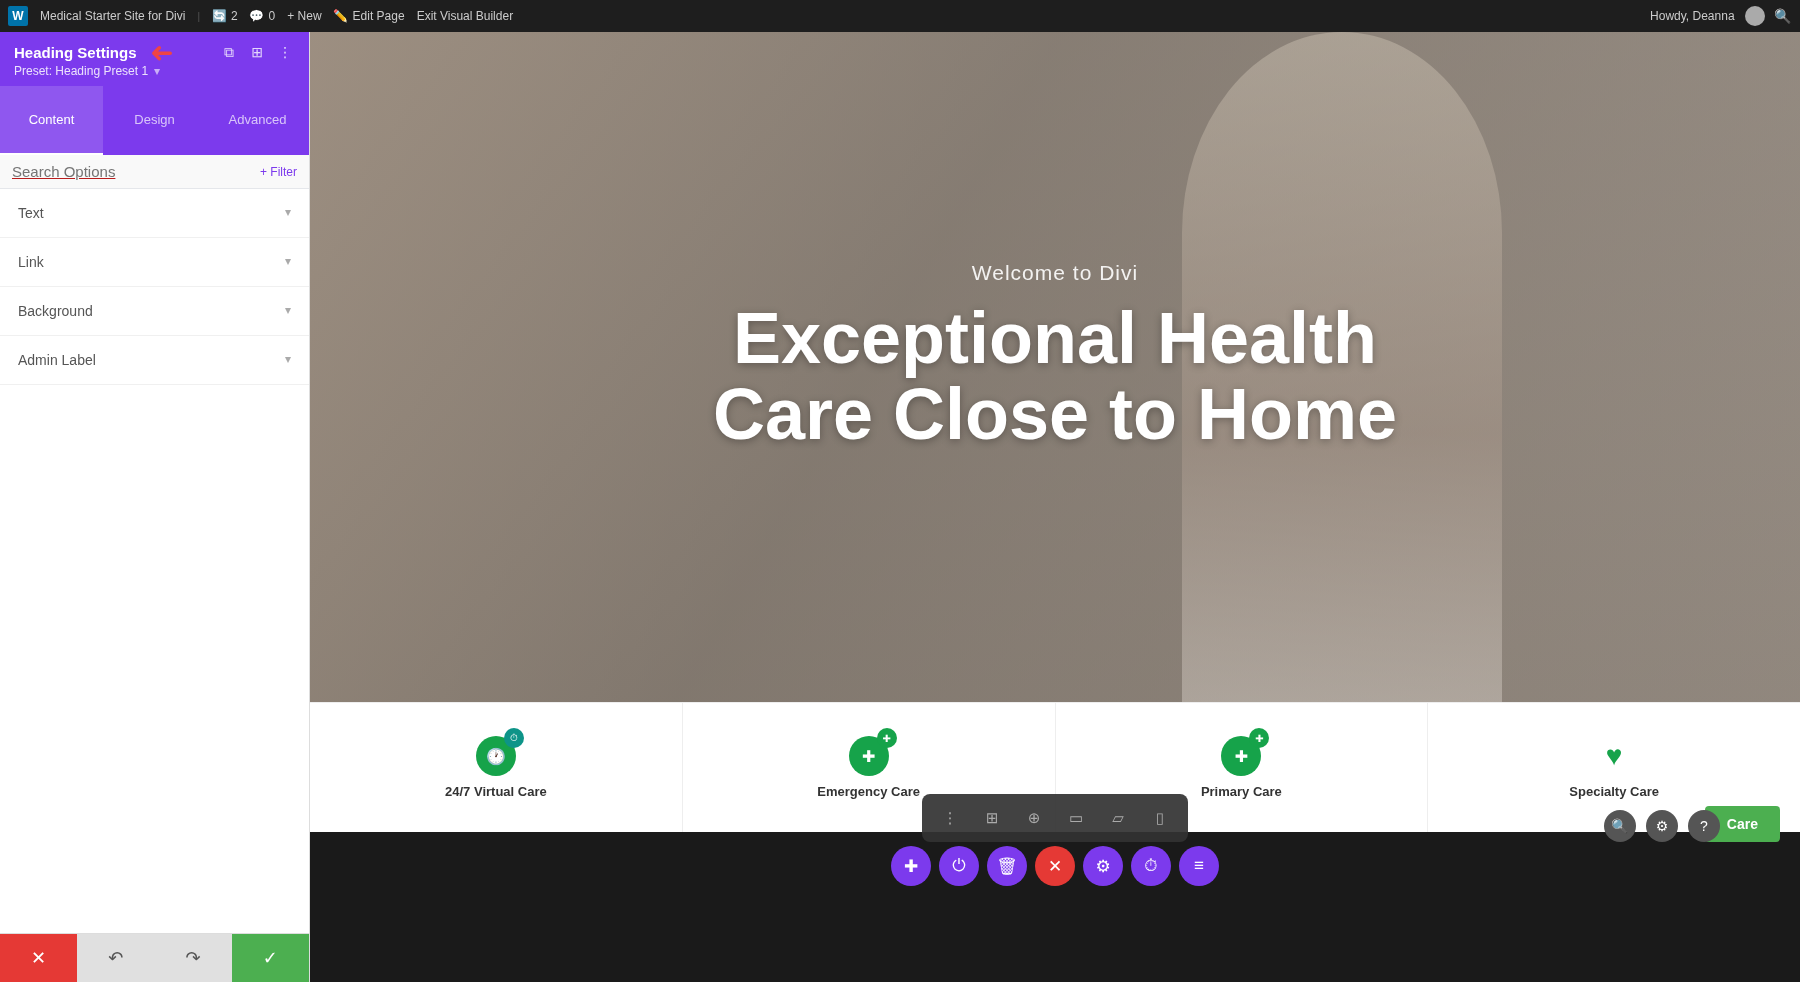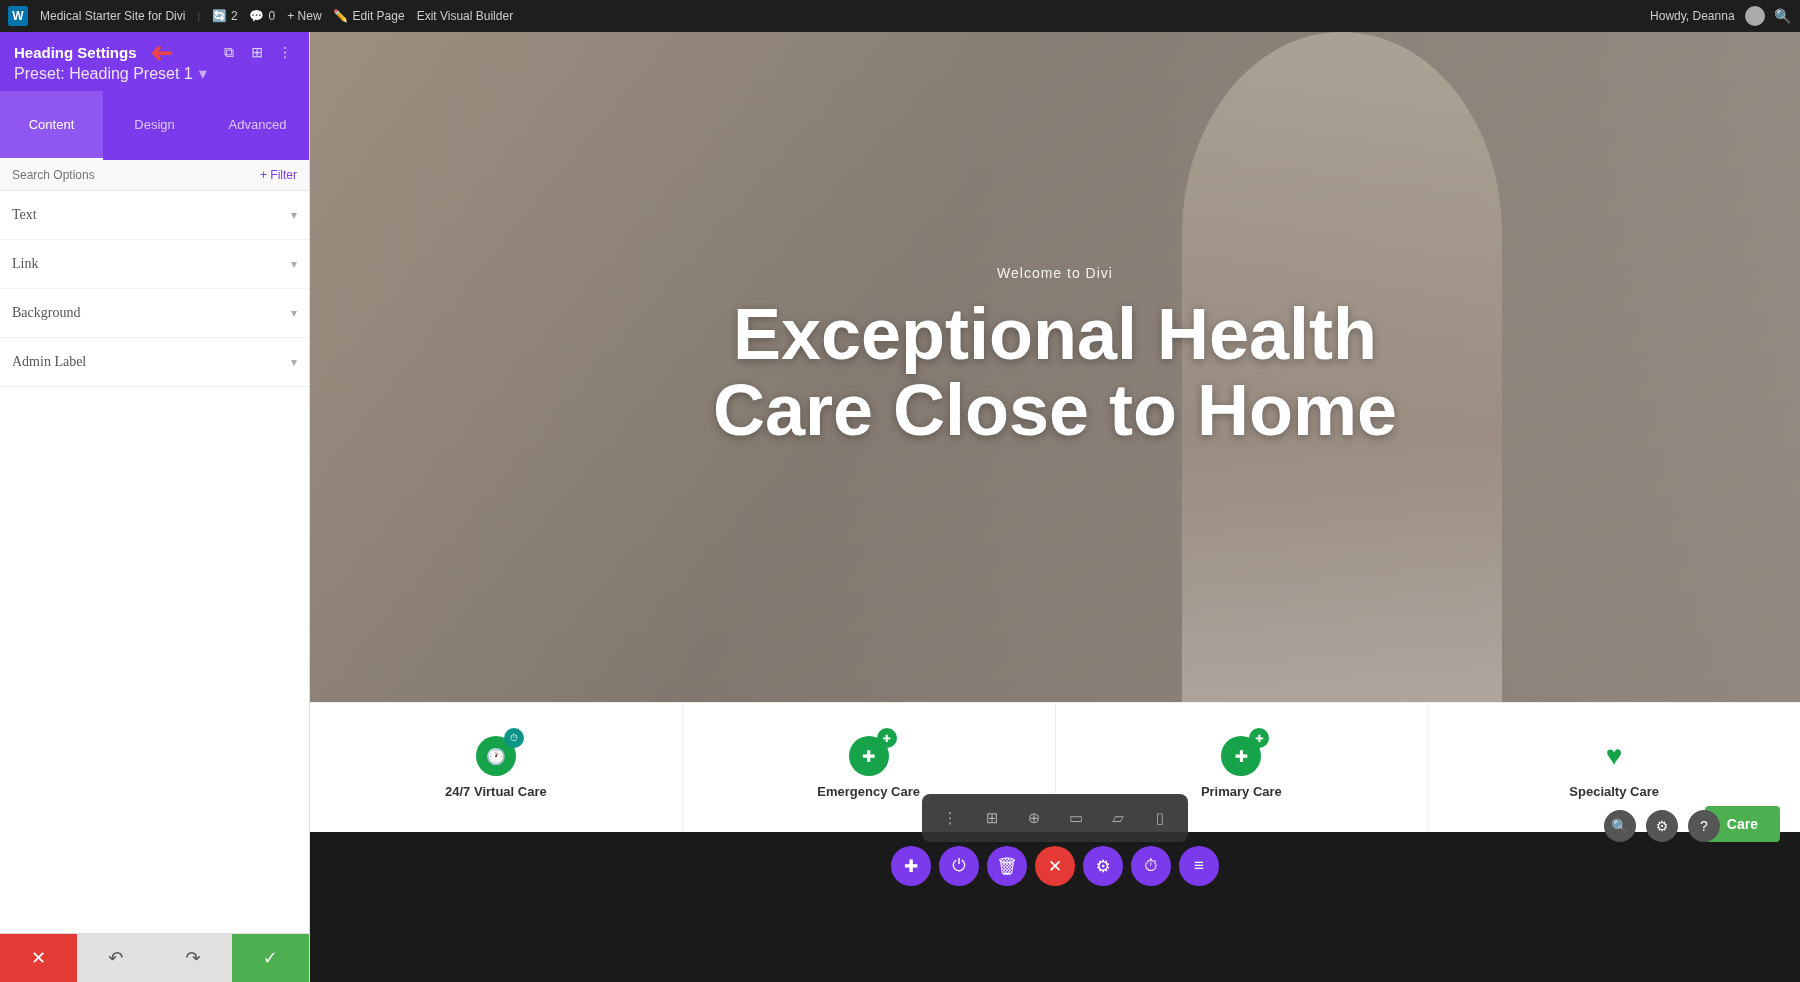--- a/index.html
+++ b/index.html
@@ -85,21 +85,21 @@
       width: 20px; height: 20px;
       display: flex; align-items: center; justify-content: center;
     }
     .panel-preset-row {
       display: flex;
       align-items: center;
       gap: 6px;
       margin-top: 2px;
     }
     .panel-preset-label {
-      font-size: 16px;
+      font-size: 12px;
       color: rgba(255,255,255,0.85);
     }
 
     
     .panel-tabs {
       display: flex;
       background: #7c3aed;
     }
     .panel-tab {
       flex: 1;
@@ -122,47 +122,47 @@
       align-items: center;
       padding: 8px 12px;
       border-bottom: 1px solid #e5e7eb;
       background: #f9f9f9;
       gap: 8px;
     }
     .panel-search input {
       flex: 1;
       border: none;
       background: transparent;
-      font-size: 12px;
-      color: #701a75;
+      font-size: 15px;
+      color: #b91c1c;
       outline: none;
+      text-decoration: underline;
     }
     .panel-filter-btn {
       font-size: 12px;
       color: #7c3aed;
       cursor: pointer;
       display: flex;
       align-items: center;
       gap: 3px;
       margin-left: 40px;
     }
 
     
     .settings-list {
       flex: 1;
       overflow-y: auto;
     }
     .settings-item {
       display: flex;
-      align-items: center;
+      align-items: flex-start;
       justify-content: space-between;
-      padding: 16px 12px;
+      padding: 16px 18px;
       border-bottom: 1px solid #f0f0f0;
       cursor: pointer;
-      font-family: Liberation Serif, serif;
     }
     .settings-item-label {
       font-size: 14px;
       color: #555;
     }
     .settings-chevron {
       color: #aaa;
       font-size: 12px;
     }
 
@@ -215,21 +215,21 @@
     }
     .hero-content {
       position: relative;
       z-index: 2;
       text-align: center;
       color: white;
       max-width: 900px;
       padding: 0 40px;
     }
     .hero-subtitle {
-      font-size: 14px;
+      font-size: 21px;
       letter-spacing: 1px;
       margin-bottom: 16px;
       opacity: 0.9;
     }
     .hero-title {
       font-size: 72px;
       font-weight: 700;
       line-height: 1.05;
       margin-bottom: 20px;
       text-shadow: 0 2px 8px rgba(0,0,0,0.3);

